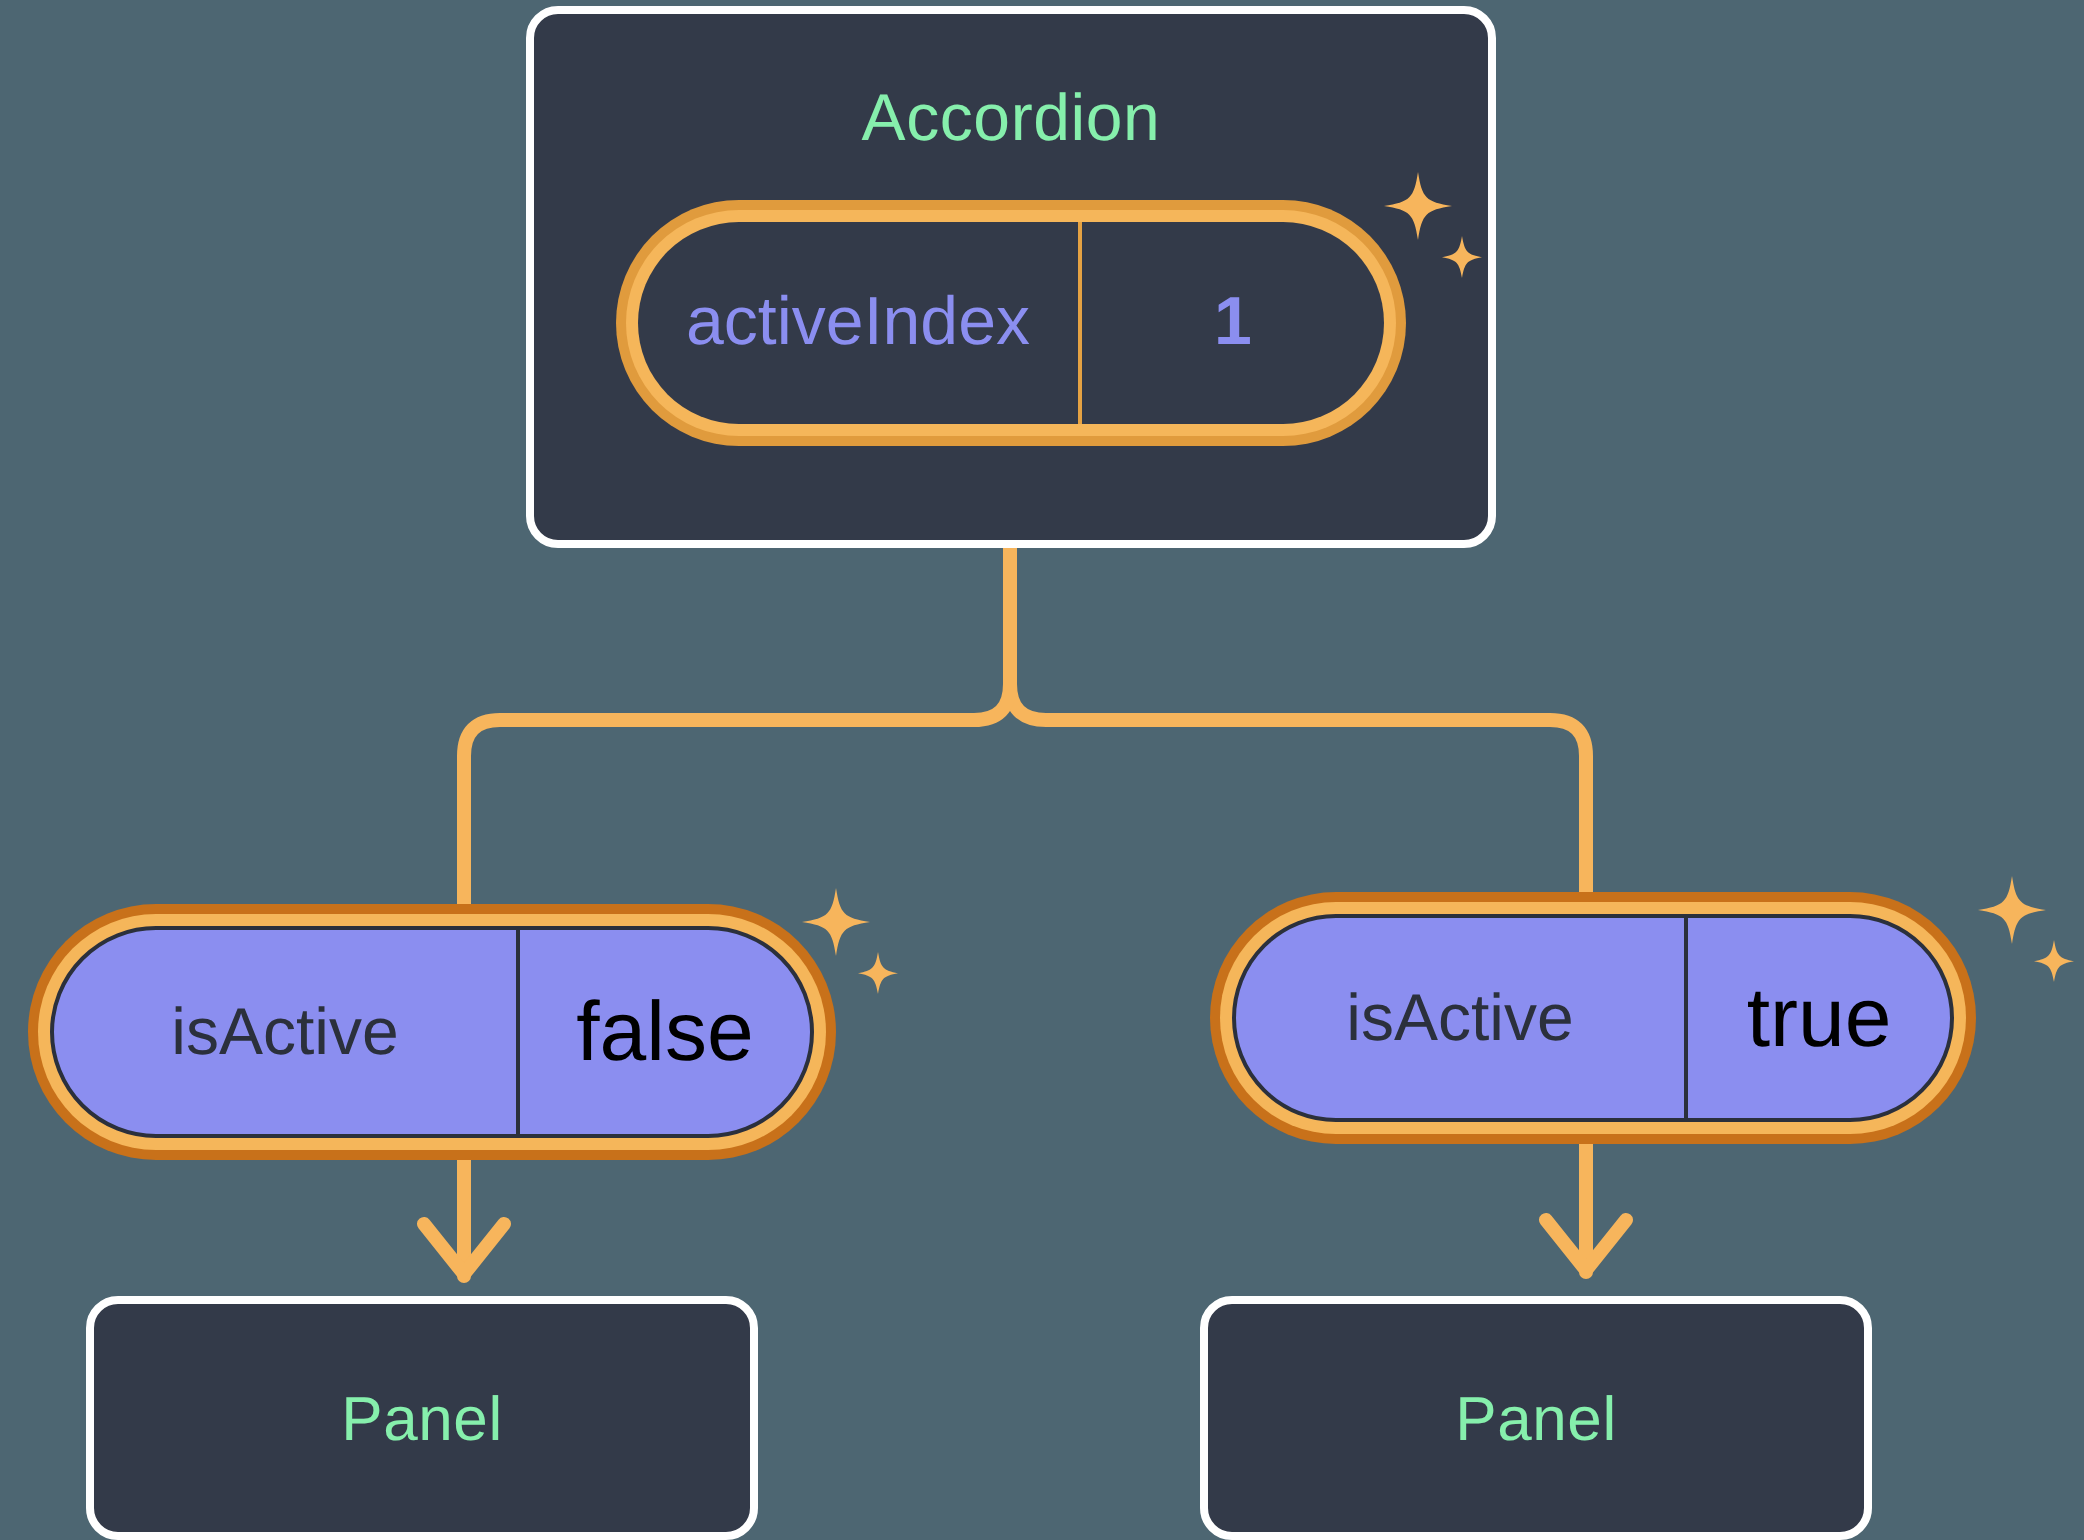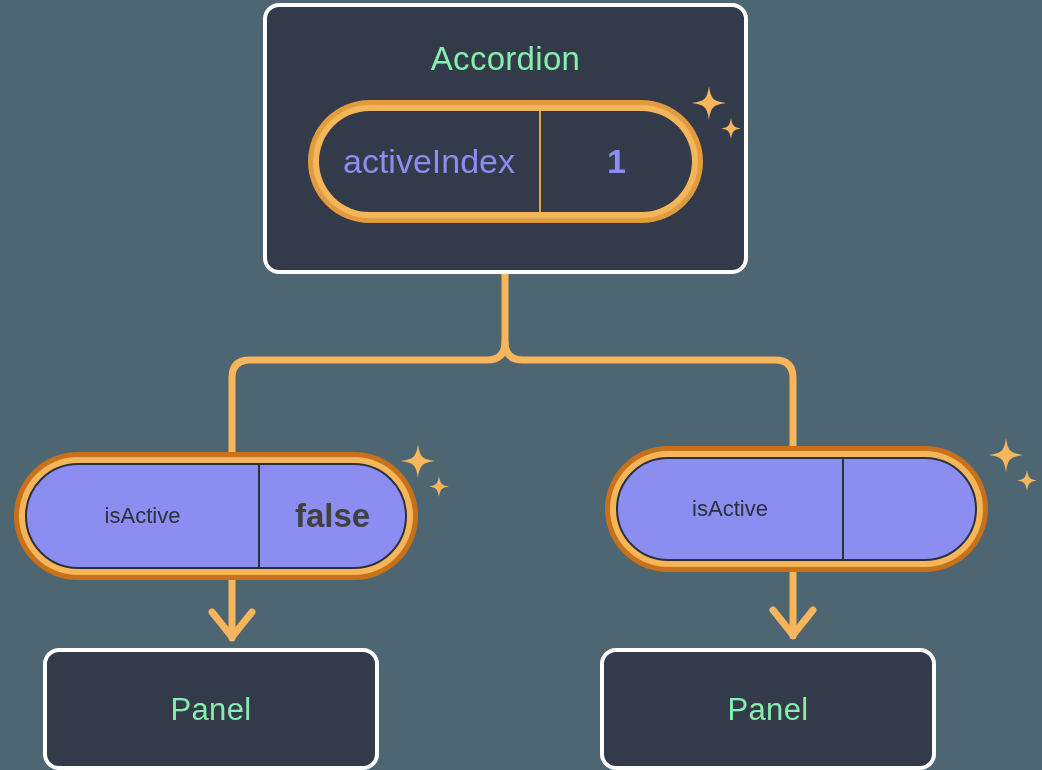--- a/index.html
+++ b/index.html
@@ -128,27 +128,27 @@
   
   .pill-purple .pill-outer { left:0; top:0; right:0; bottom:0; background:#c8711a; }
   .pill-purple .pill-mid   { background:#f5b65a; }
   .pill-purple .pill-inner {
     background: #8b8ef0;
     border: 2px solid #2b303c;
     left: 11px; top: 11px; right: 11px; bottom: 11px;
   }
   .pill-purple .pill-key {
     color: #2b303c;
-    font-size: 22px;
+    font-size: 33px;
     border-right: 2px solid #2b303c;
   }
   .pill-purple .pill-val {
-    color: #404040;
-    font-size: 33px;
-    font-weight: 700;
+    color: #000000;
+    font-size: 42px;
+    font-weight: 400;
   }
 
   #isactive-pill-left  { left: 14px;  top: 452px; width: 404px; height: 128px; }
   #isactive-pill-left  .pill-key { flex: 0 0 233px; }
   #isactive-pill-left  .pill-val { flex: 1 1 auto; }
 
   #isactive-pill-right { left: 605px; top: 446px; width: 383px; height: 126px; }
   #isactive-pill-right .pill-key { flex: 0 0 226px; }
   #isactive-pill-right .pill-val { flex: 1 1 auto; }
 
@@ -219,20 +219,21 @@
 
   <div class="card panel-card" id="panel-card-left">
     <div class="card-title">Panel</div>
   </div>
 
   <div class="pill pill-purple" id="isactive-pill-right">
     <div class="pill-outer"></div>
     <div class="pill-mid"></div>
     <div class="pill-inner">
       <div class="pill-key">isActive</div>
+      <div class="pill-val">true</div>
     </div>
   </div>
 
   <svg class="sparkle-group" style="left:984px; top:434px;" width="58" height="68" viewBox="0 0 58 68">
     <path d="M22 4 C24 17 26 19 39 21 C26 23 24 25 22 38 C20 25 18 23 5 21 C18 19 20 17 22 4 Z" fill="#f7b55c"></path>
     <path d="M43 36 C44.4 44 45.6 45.2 53 46.6 C45.6 48 44.4 49.2 43 57 C41.6 49.2 40.4 48 33 46.6 C40.4 45.2 41.6 44 43 36 Z" fill="#f7b55c"></path>
   </svg>
 
   <div class="card panel-card" id="panel-card-right">
     <div class="card-title">Panel</div>

